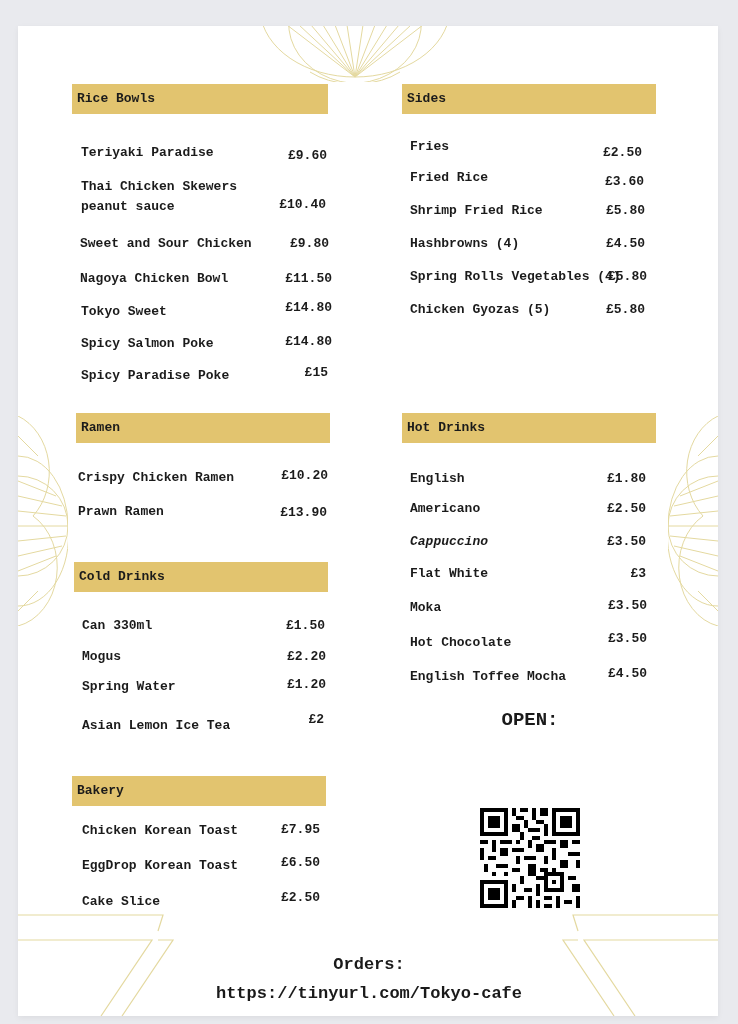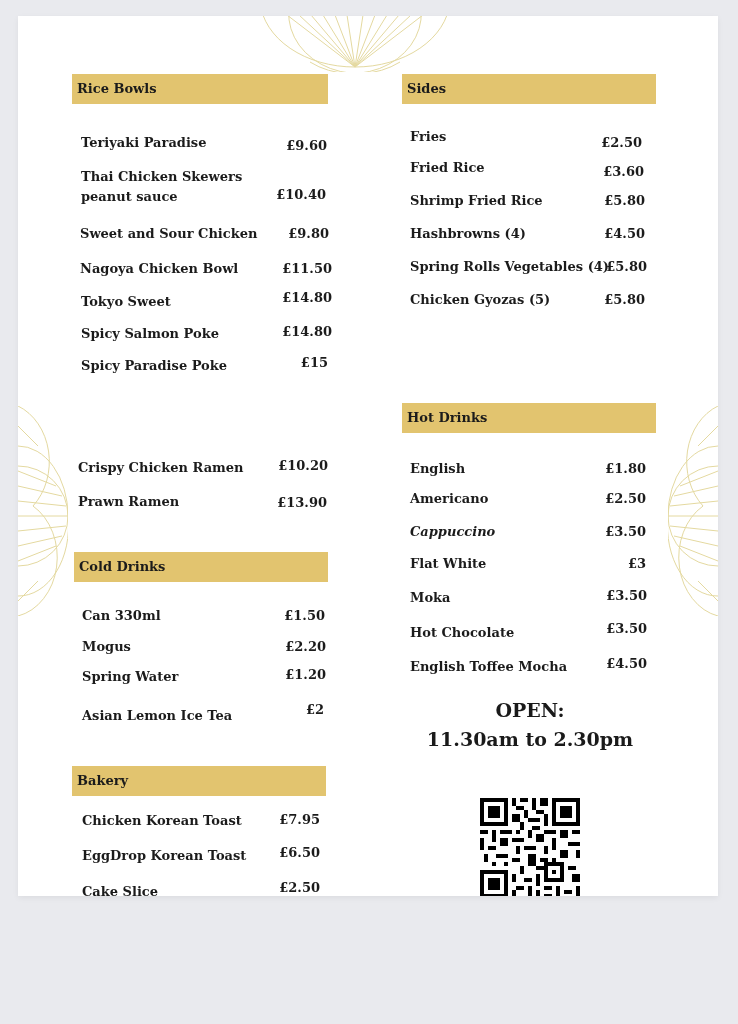--- a/index.html
+++ b/index.html
@@ -6,25 +6,26 @@
   body {
     width: 738px; height: 1024px;
     background: #e9eaee;
     position: relative;
     overflow: hidden;
     font-family: "DejaVu Serif", "Liberation Serif", serif;
     color: #1a1a1a;
   }
   .page {
     position: absolute;
-    left: 18px; top: 16px;
-    width: 700px; height: 880px;
+    left: 18px; top: 26px;
+    width: 700px; height: 990px;
     background: #ffffff;
     overflow: hidden;
     box-shadow: 0 2px 6px rgba(0,0,0,0.06);
+    font-family: Liberation Mono, monospace;
   }
   .deco { position: absolute; pointer-events: none; }
   .section-header {
     position: absolute;
     height: 30px;
     background: #e2c46f;
     font-size: 13px;
     font-weight: bold;
     line-height: 30px;
     padding-left: 5px;
@@ -188,20 +189,21 @@
     </div>
   <div class="item" style="left:392px; top:241px; width:237px;">
       <span class="name">Spring Rolls Vegetables (4)</span>
       <span class="price">£5.80</span>
     </div>
   <div class="item" style="left:392px; top:274px; width:235px;">
       <span class="name">Chicken Gyozas (5)</span>
       <span class="price">£5.80</span>
     </div>
 
+  <div class="section-header" style="left:58px; top:387px; width:254px;">Ramen</div>
   <div class="item" style="left:60px; top:442px; width:250px;">
       <span class="name">Crispy Chicken Ramen</span>
       <span class="price" style="top:-2px;">£10.20</span>
     </div>
   <div class="item" style="left:60px; top:476px; width:249px;">
       <span class="name">Prawn Ramen</span>
       <span class="price" style="top:1px;">£13.90</span>
     </div>
 
   <div class="section-header" style="left:384px; top:387px; width:254px;">Hot Drinks</div>
@@ -261,21 +263,20 @@
       <span class="name">EggDrop Korean Toast</span>
       <span class="price" style="top:-3px;">£6.50</span>
     </div>
   <div class="item" style="left:64px; top:866px; width:238px;">
       <span class="name">Cake Slice</span>
       <span class="price" style="top:-4px;">£2.50</span>
     </div>
 
   <div class="hours" style="left:382px; top:680px;">
     <div>OPEN:</div>
-    <div>11.30am to 2.30pm</div>
   </div>
 
   <svg class="qr" style="left:462px; top:782px;" viewBox="0 0 25 25" shape-rendering="crispEdges">
     <rect x="0" y="0" width="25" height="25" fill="#ffffff"></rect>
     <g fill="#000000">
 
       <path d="M0 0h7v7h-7z M1 1v5h5v-5z" fill-rule="evenodd"></path>
       <rect x="2" y="2" width="3" height="3"></rect>
       <path d="M18 0h7v7h-7z M19 1v5h5v-5z" fill-rule="evenodd"></path>
       <rect x="20" y="2" width="3" height="3"></rect>
@@ -337,14 +338,18 @@
         <rect x="21" y="23" width="2" height="1"></rect>
         <rect x="24" y="22" width="1" height="3"></rect>
       <rect x="8" y="23" width="1" height="2"></rect>
         <rect x="14" y="23" width="1" height="2"></rect>
         <rect x="16" y="24" width="2" height="1"></rect>
     </g>
     <rect x="17" y="17" width="3" height="3" fill="#ffffff"></rect>
     <rect x="18" y="18" width="1" height="1" fill="#000000"></rect>
   </svg>
 
+  <div class="orders" style="left:-18px; top:924px;">
+    <div>Orders:</div>
+    <div>https://tinyurl.com/Tokyo-cafe</div>
+  </div>
 
 </div>
 
 </body></html>

